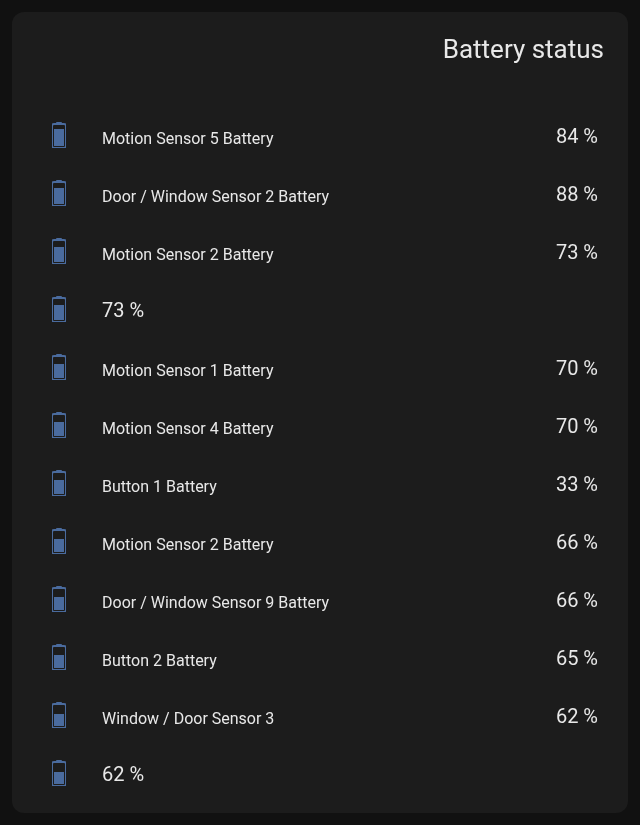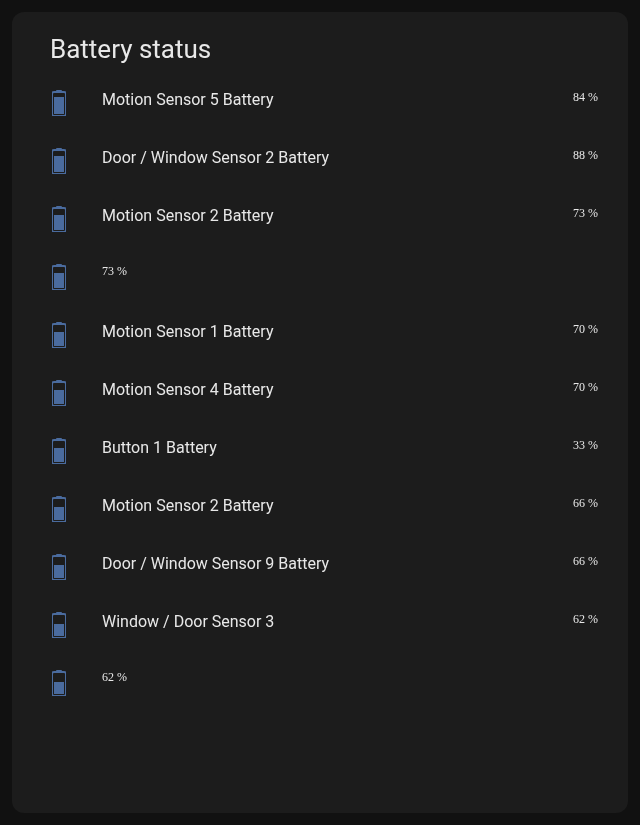--- a/index.html
+++ b/index.html
@@ -19,51 +19,51 @@
       border-radius: 12px;
       padding: 22px 24px 18px 24px;
       height: 100%;
     }
     .title {
       color: #e8e8e8;
       font-size: 26px;
       font-weight: 400;
       margin-left: 14px;
       margin-bottom: 26px;
+      text-align: right;
     }
     .rows {
       display: flex;
       flex-direction: column;
     }
     .row {
       display: flex;
-      align-items: flex-start;
+      align-items: flex-end;
       height: 58px;
       padding: 0 6px 0 14px;
     }
     .icon {
       width: 18px;
       display: flex;
       align-items: center;
       justify-content: center;
       margin-right: 34px;
     }
     .label {
       flex: 1;
       color: #e8e8e8;
       font-size: 16px;
       font-weight: 400;
     }
     .value {
       color: #e8e8e8;
-      font-size: 12px;
+      font-size: 20px;
       font-weight: 400;
       text-align: right;
       white-space: nowrap;
-      font-family: Liberation Serif, serif;
     }
     .battery-icon svg {
       display: block;
     }
   </style>
 </head>
 <body>
 
 <div class="card">
   <h2 class="title">Battery status</h2>
@@ -164,20 +164,31 @@
   </svg>
         </div>
         <div class="label">Door / Window Sensor 9 Battery</div>
         <div class="value">66 %</div>
       </div>
       <div class="row">
         <div class="icon battery-icon">
           <svg width="14" height="26" viewBox="0 0 14 26" xmlns="http://www.w3.org/2000/svg">
     <rect x="4" y="0" width="6" height="3" rx="1" fill="#4a6b9e"></rect>
     <rect x="0" y="2" width="14" height="24" rx="2" fill="none" stroke="#4a6b9e" stroke-width="2"></rect>
+    <rect x="2" y="11" width="10" height="13" fill="#4a6b9e"></rect>
+  </svg>
+        </div>
+        <div class="label">Button 2 Battery</div>
+        <div class="value">65 %</div>
+      </div>
+      <div class="row">
+        <div class="icon battery-icon">
+          <svg width="14" height="26" viewBox="0 0 14 26" xmlns="http://www.w3.org/2000/svg">
+    <rect x="4" y="0" width="6" height="3" rx="1" fill="#4a6b9e"></rect>
+    <rect x="0" y="2" width="14" height="24" rx="2" fill="none" stroke="#4a6b9e" stroke-width="2"></rect>
     <rect x="2" y="12" width="10" height="12" fill="#4a6b9e"></rect>
   </svg>
         </div>
         <div class="label">Window / Door Sensor 3</div>
         <div class="value">62 %</div>
       </div>
       <div class="row">
         <div class="icon battery-icon">
           <svg width="14" height="26" viewBox="0 0 14 26" xmlns="http://www.w3.org/2000/svg">
     <rect x="4" y="0" width="6" height="3" rx="1" fill="#4a6b9e"></rect>

